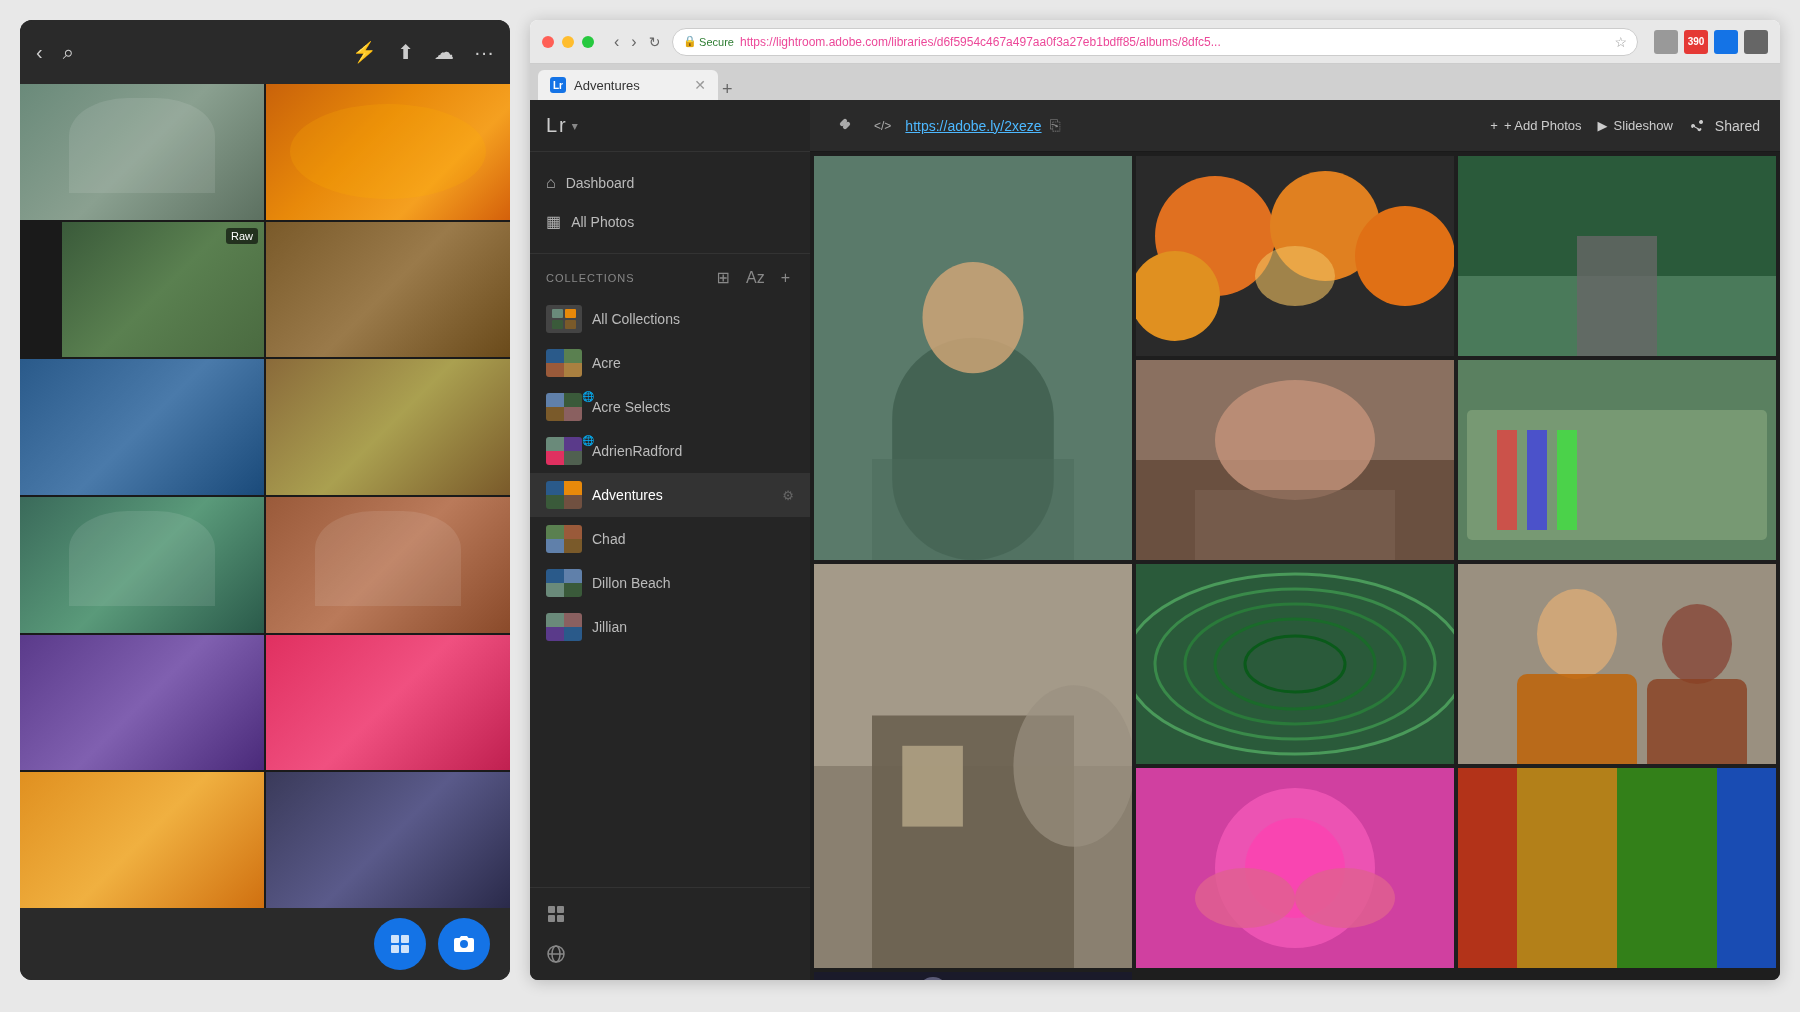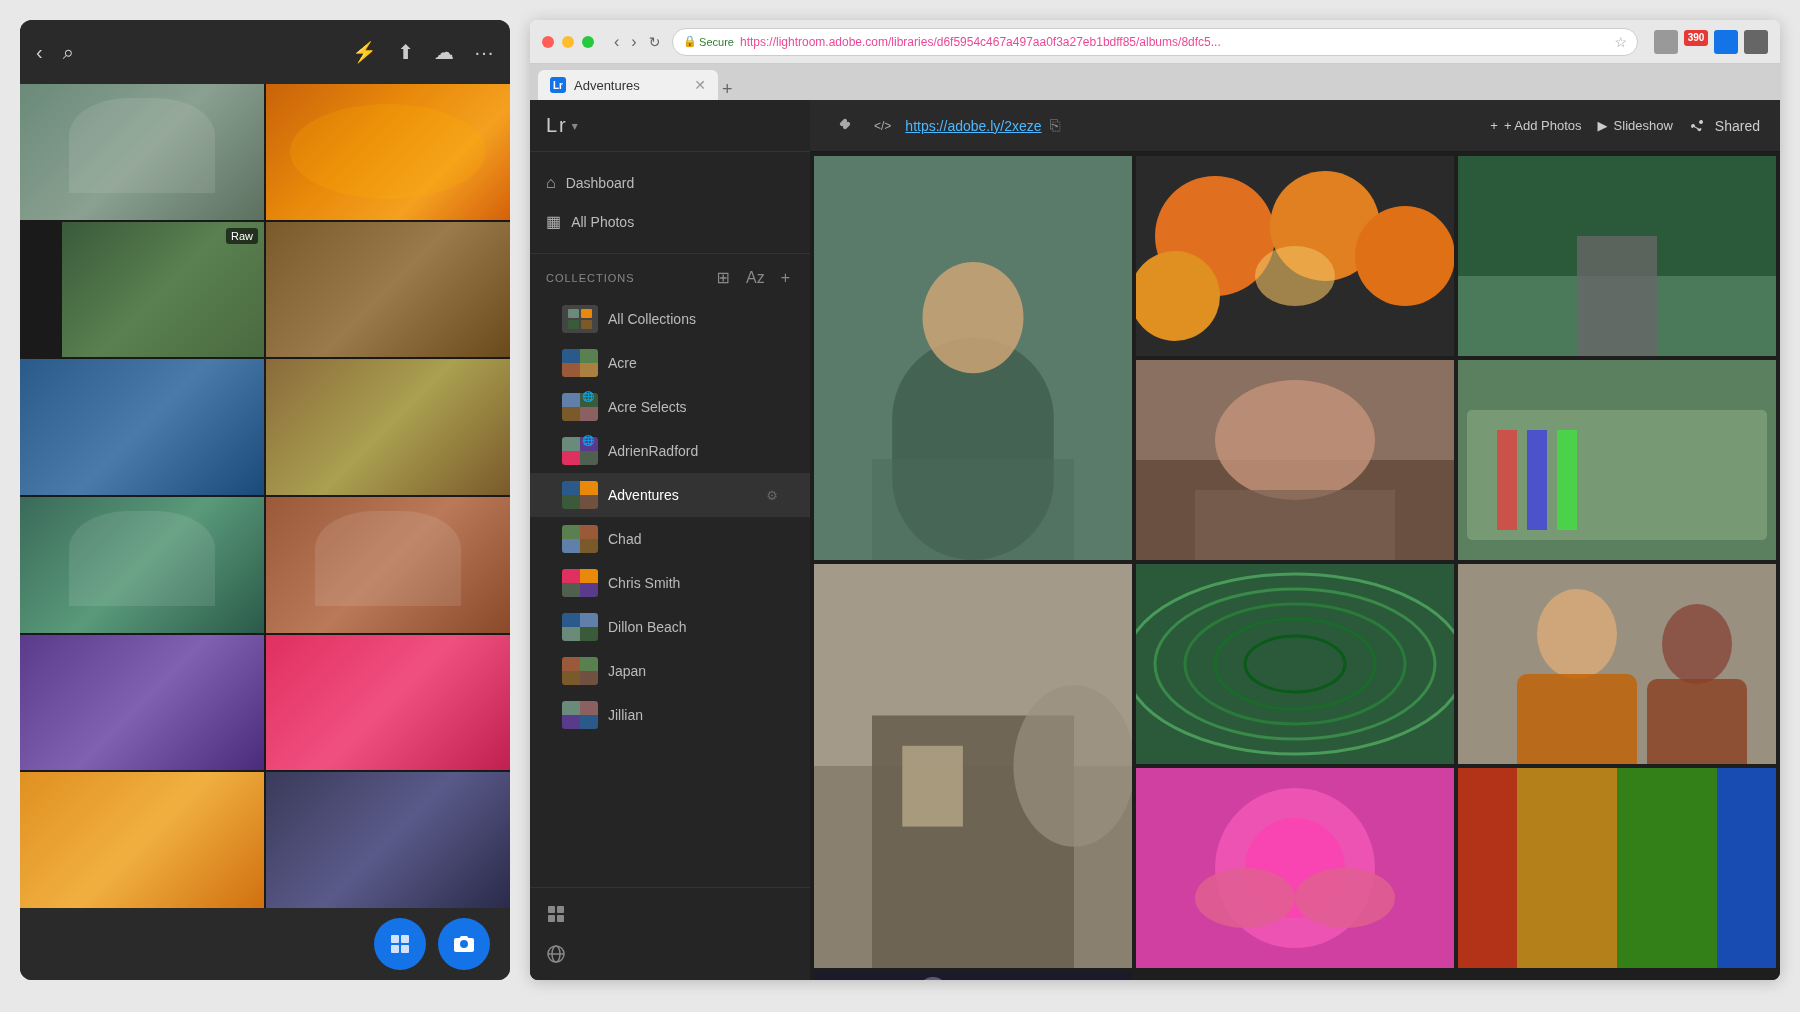--- a/index.html
+++ b/index.html
@@ -257,21 +257,21 @@
     .collections-list {
       flex: 1;
       overflow-y: auto;
       padding-bottom: 16px;
     }
     .collections-list::-webkit-scrollbar { width: 4px; }
     .collections-list::-webkit-scrollbar-thumb { background: #444; border-radius: 2px; }
     .collection-item {
       display: flex;
       align-items: center;
-      padding: 8px 32px;
+      padding: 8px 16px;
       gap: 10px;
       color: #bbb;
       font-size: 14px;
       cursor: pointer;
       position: relative;
     }
     .collection-item.active { background: #333; color: #fff; }
     .collection-thumb {
       width: 36px;
       height: 28px;
@@ -527,21 +527,21 @@
     </div>
     <div class="address-bar">
       <span class="secure-badge">
         🔒 <span>Secure</span>
       </span>
       <span class="url-text">https://lightroom.adobe.com/libraries/d6f5954c467a497aa0f3a27eb1bdff85/albums/8dfc5...</span>
       <button class="star-btn">☆</button>
     </div>
     <div style="display:flex;gap:6px;margin-left:8px;">
       <div style="width:24px;height:24px;background:#999;border-radius:3px;"></div>
-      <div style="width:24px;height:16px;background:#e53935;border-radius:3px;display:flex;align-items:center;justify-content:center;color:#fff;font-size:10px;font-weight:bold;">390</div>
+      <div style="width:24px;height:24px;background:#e53935;border-radius:3px;display:flex;align-items:center;justify-content:center;color:#fff;font-size:10px;font-weight:bold;">390</div>
       <div style="width:24px;height:24px;background:#1473e6;border-radius:3px;"></div>
       <div style="width:24px;height:24px;background:#666;border-radius:3px;"></div>
     </div>
   </div>
 
   <div class="tab-bar">
     <div class="browser-tab">
       <div class="tab-favicon">
         <span>Lr</span>
       </div>
@@ -644,56 +644,34 @@
             <div class="collection-thumb-grid">
               <div class="ct11"></div>
                 <div class="ct6"></div>
               <div class="ct13"></div>
                 <div class="ct4"></div>
             </div>
           </div>
           <span>Chad</span>
         </div>
 
-        <div class="collection-item">
-          <div class="collection-thumb">
-            <div class="collection-thumb-grid">
-              <div class="ct8"></div>
-                <div class="ct2"></div>
-              <div class="ct15"></div>
-                <div class="ct7"></div>
-            </div>
-          </div>
-          <span>Chris Smith</span>
-        </div>
 
         <div class="collection-item">
           <div class="collection-thumb">
             <div class="collection-thumb-grid">
               <div class="ct5"></div>
                 <div class="ct13"></div>
               <div class="ct1"></div>
                 <div class="ct3"></div>
             </div>
           </div>
           <span>Dillon Beach</span>
         </div>
 
 
-        <div class="collection-item">
-          <div class="collection-thumb">
-            <div class="collection-thumb-grid">
-              <div class="ct6"></div>
-                <div class="ct11"></div>
-              <div class="ct4"></div>
-                <div class="ct16"></div>
-            </div>
-          </div>
-          <span>Japan</span>
-        </div>
 
         <div class="collection-item">
           <div class="collection-thumb">
             <div class="collection-thumb-grid">
               <div class="ct1"></div>
                 <div class="ct14"></div>
               <div class="ct7"></div>
                 <div class="ct5"></div>
             </div>
           </div>

